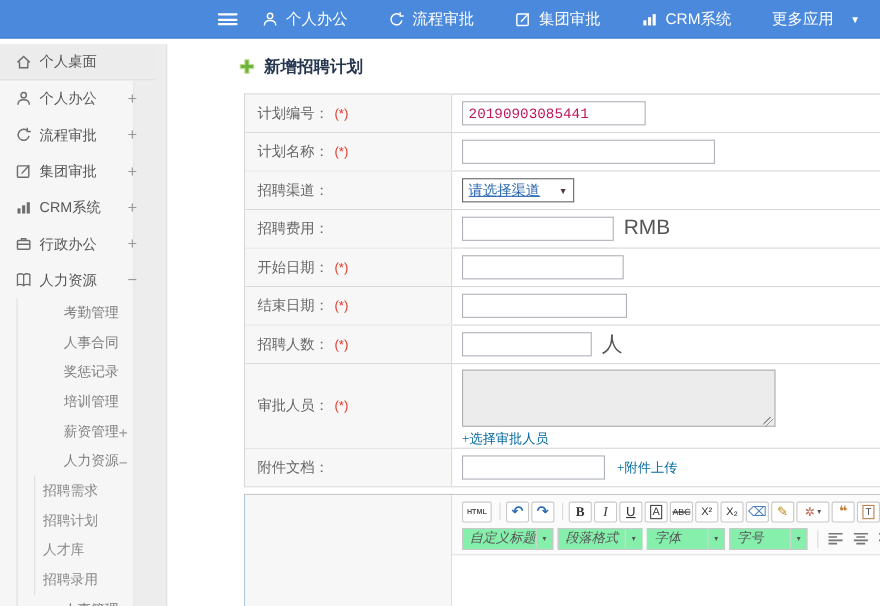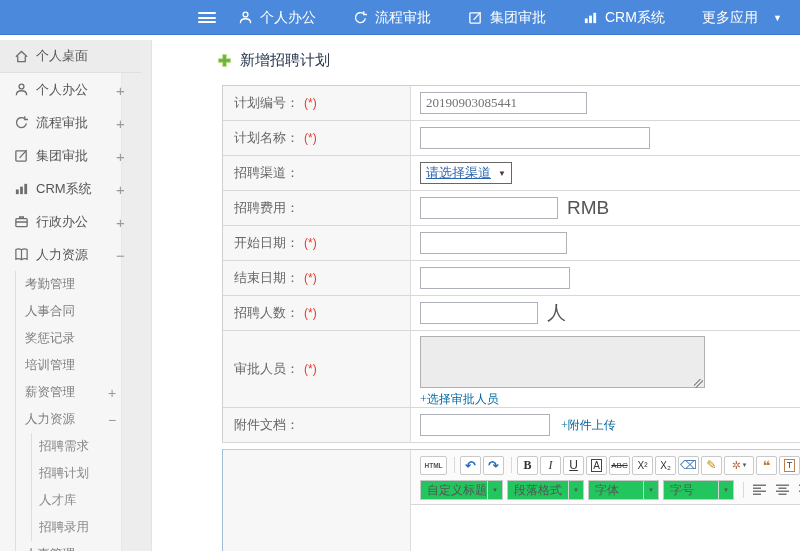--- a/index.html
+++ b/index.html
@@ -29,45 +29,45 @@
     background:#ededed; border-left:1px solid #e7e7e7; border-right:1px solid #e3e3e3; }
   #menu { position:relative; width:141px; }
   .l1 { position:relative; height:33px; display:flex; align-items:center;
     padding-left:14px; font-size:13px; color:#555; cursor:pointer; }
   .l1.active { background:#ececec; border-bottom:1px solid #e0e0e0; }
   .l1 svg { width:15px; height:15px; margin-right:7px; color:#6e6e6e; flex-shrink:0; }
   .tog { position:absolute; left:116px; top:50%; transform:translateY(-50%);
     color:#999; font-size:15px; font-weight:400; cursor:pointer; }
   .l2list { margin-left:15px; border-left:1px solid #dedede; }
   .l2 { position:relative; height:27px; display:flex; align-items:center;
-    padding-left:9px; font-size:12.5px; color:#7e7e7e; cursor:pointer; }
+    padding-left:9px; font-size:12.5px; color:#7e7e7e; cursor:pointer;justify-content:center; }
   .l2 .tog { left:92px; font-size:14px; }
   .l3list { margin-left:15px; border-left:1px solid #dedede; }
   .l3 { height:27px; display:flex; align-items:center; padding-left:7px;
     font-size:12.5px; color:#888; cursor:pointer; }
 
   
   #main { position:absolute; left:173px; top:35px; right:0; bottom:0; background:#fff; overflow:hidden; }
   .title-row { position:absolute; left:44px; top:16px; display:flex; align-items:center; gap:8px; }
   .title-row svg { width:15px; height:15px; }
-  .page-title { font-size:15px; font-weight:normal; color:#26364e; }
+  .page-title { font-size:15px; font-weight:bold; color:#26364e; }
 
   .form { position:absolute; left:49px; top:50px; width:660px;
     border:1px solid #cfcfcf; border-bottom:none; background:#fff; }
   .frow { display:flex; border-bottom:1px solid #d8d8d8; }
   .flabel { width:188px; flex-shrink:0; background:#f7f7f7; border-right:1px solid #dcdcdc;
     display:flex; align-items:center; padding-left:11px; font-size:13px; color:#666; }
   .req { color:#e23b2e; margin-left:5px; font-size:12px; }
   .fval { flex:1; display:flex; align-items:center; padding-left:9px; font-size:13px; color:#555; }
   .ipt { height:22px; border:1px solid #aeb2b8; padding:1px 5px; font-size:13px;
-    font-family:Liberation Serif, serif; color:#737373; background:#fff; }
+    font-family:Liberation Mono, monospace; color:#be185d; background:#fff; }
   .sfx { margin-left:9px; color:#555; font-size:19px; }
   .lnk { color:#0369a1; font-size:12px; cursor:pointer; text-decoration:none;font-family:Liberation Serif, serif; }
   .sel { display:inline-flex; align-items:center; height:22px; border:1px solid #666;
-    background:#fff; padding:0 5px; gap:7px; cursor:pointer; }
+    background:#fff; padding:0 5px; gap:17px; cursor:pointer; }
   .sel-text { color:#2a66b0; text-decoration:underline; font-size:13px; }
   .sel-caret { font-size:8px; color:#503636; }
   .ta-wrap { position:relative; display:inline-block; }
   .ta { width:285px; height:52px; background:#ececec; border:1px solid #b0b0b0;
     resize:none; font-family:inherit; }
   .ta-grip { position:absolute; right:2px; bottom:3px; width:9px; height:9px;
     background:
       linear-gradient(135deg, transparent 0 4px, #979797 4px 5px, transparent 5px 7px, #979797 7px 8px, transparent 8px);
   }
 
@@ -89,22 +89,22 @@
   .b-under span { text-decoration:underline; }
   .b-fontborder span { border:1px solid #444; padding:0 1px; font-size:10px; line-height:11px; }
   .b-strike { font-size:8px; } .b-strike span { text-decoration:line-through; }
   .b-supsub { font-size:10px; }
   .b-eraser { color:#4a7ebb; font-size:12px; }
   .b-brush { color:#b8860b; font-size:12px; }
   .b-wand { color:#c06a4f; font-size:11px; gap:2px; min-width:30px; }
   .b-wand .dd { color:#555; font-size:7px; }
   .b-quote { color:#c57a33; font-weight:bold; font-size:13px; }
   .b-paste span { border:1px solid #b9814d; padding:0 2px; font-size:9px; color:#444; line-height:11px; }
-  .combo { display:inline-flex; align-items:center; height:20px; border:1px solid #c9c9c9;
-    background:#22c55e; margin-right:4px; cursor:pointer; flex-shrink:0; }
+  .combo { display:inline-flex; height:20px; border:1px solid #c9c9c9;
+    background:#86efac; margin-right:4px; cursor:pointer; flex-shrink:0;font-style:italic; }
   .combo-text { padding:0 6px; font-size:12px; color:#555; }
   .combo-caret { width:15px; height:18px; border-left:1px solid #d4d4d4; display:flex;
     align-items:center; justify-content:center; font-size:7px; color:#555; }
   .c1 .combo-text{width:66px} .c2 .combo-text{width:60px} .c3 .combo-text{width:54px} .c4 .combo-text{width:54px}
   .abtn { width:22px; height:19px; display:inline-flex; align-items:center; justify-content:center;
     margin-right:1px; cursor:pointer; flex-shrink:0; }
   .abtn svg { width:14px; height:12px; }
   .e-content { flex:1; background:#fff; }
   .hiddendefs { position:absolute; width:0; height:0; overflow:hidden; }
 </style>

